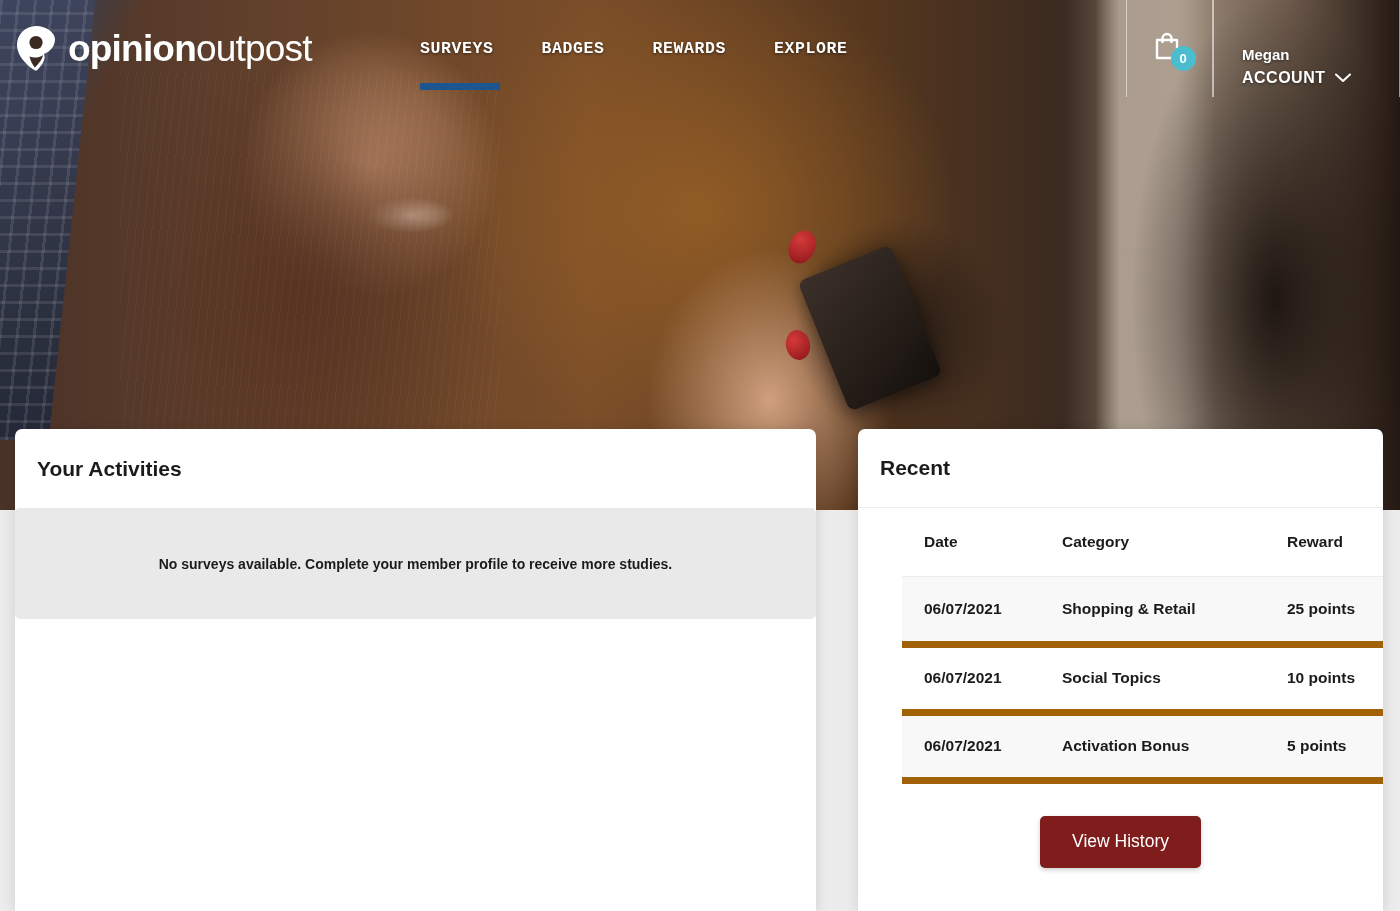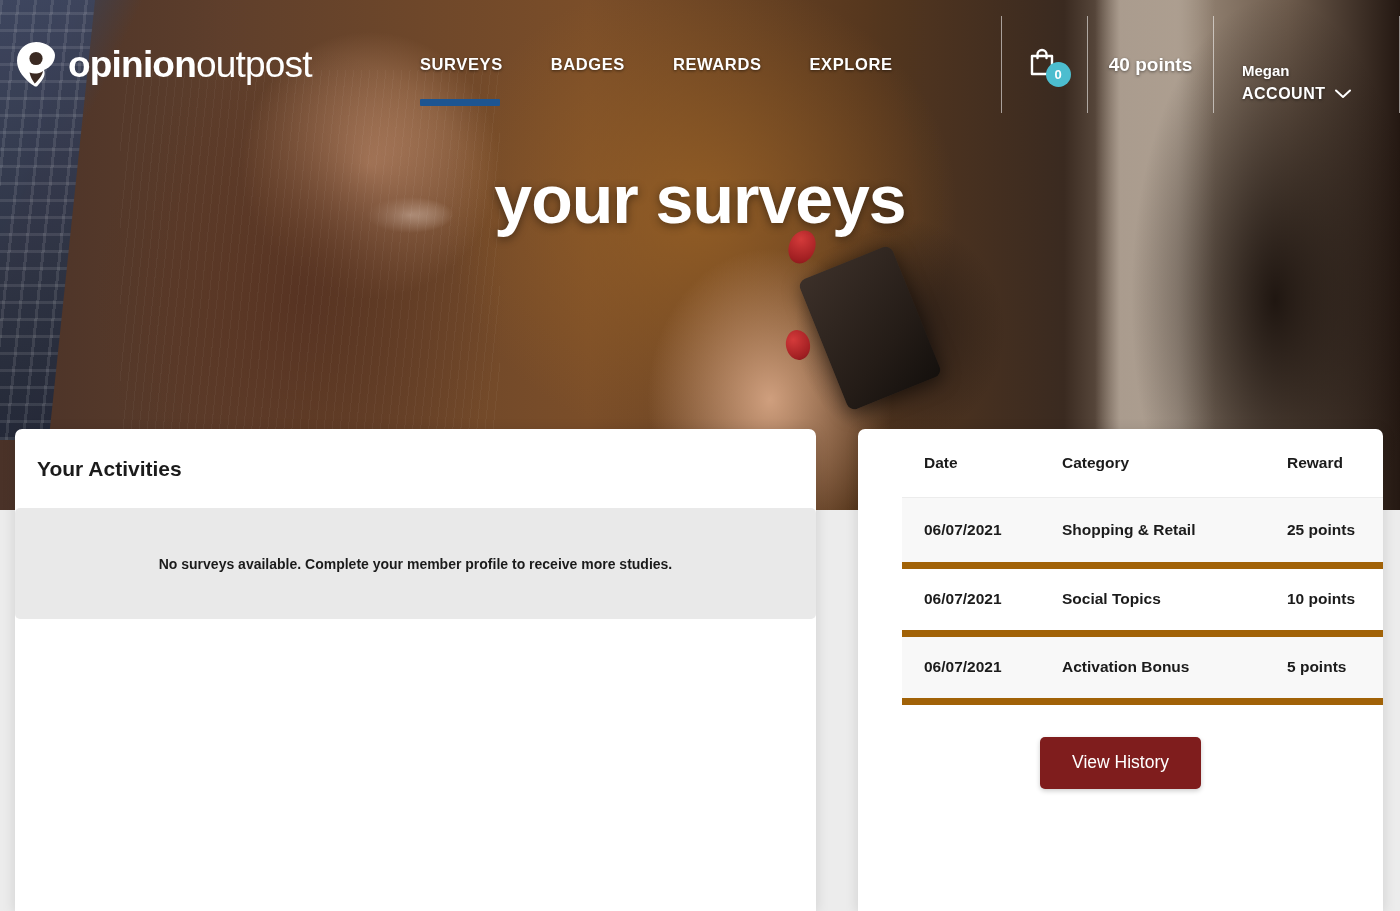--- a/index.html
+++ b/index.html
@@ -64,33 +64,33 @@
   .hero-photo .nail2 { left:786px; top:330px; width:24px; height:30px; transform:rotate(-12deg); }
   .hero-photo .phone {
     position:absolute; left:820px; top:258px; width:100px; height:140px;
     background:linear-gradient(150deg,#3c3029 0%, #241c17 65%, #14100d 100%);
     border-radius:8px; transform:rotate(-22deg);
     box-shadow:0 4px 18px rgba(0,0,0,.5);
   }
 
   
   .header {
-    position:absolute; left:0; top:16px; width:1400px; height:97px;
+    position:absolute; left:0; top:0; width:1400px; height:97px;
     display:flex; align-items:center; z-index:20;
   }
   .logo-wrap { display:flex; align-items:center; padding-left:16px; width:420px; }
   .logo-pin { width:40px; height:48px; flex:0 0 auto; }
   .logo-text {
     margin-left:12px; font-size:37px; line-height:1; color:#fff;
     letter-spacing:-0.8px; white-space:nowrap;
   }
   .logo-text .b { font-weight:bold; }
   .logo-text .l { font-weight:300; }
 
-  .nav { display:flex; align-items:center; height:97px; flex:1; }
+  .nav { display:flex; align-items:center; height:97px; flex:1;font-family:Liberation Mono, monospace; }
   .nav-item {
     position:relative; height:97px; display:flex; align-items:center;
     padding:0 0 0 0; margin-right:48px; cursor:pointer;
   }
   .nav-item span {
     font-size:16.5px; font-weight:bold; color:#fff; letter-spacing:.6px;
     text-shadow:0 1px 3px rgba(0,0,0,.55);
   }
   .nav-item.active::after {
     content:""; position:absolute; left:0; bottom:7px; width:80px; height:7px;
@@ -234,53 +234,52 @@
         <svg viewBox="0 0 34 34" width="34" height="34">
           <path d="M7 11h20v18H7z" fill="none" stroke="#ffffff" stroke-width="2.4" stroke-linejoin="round"></path>
           <path d="M12.5 13V9.5a4.5 4.5 0 0 1 9 0V13" fill="none" stroke="#ffffff" stroke-width="2.4" stroke-linecap="round"></path>
         </svg>
         <div class="cart-badge">0</div>
       </div>
     </div>
 
     <div class="hdr-divider"></div>
 
-    <div class="hdr-cell cell-points">
-      <span class="points-text">40 points</span>
-    </div>
 
     <div class="hdr-divider"></div>
 
     <div class="hdr-cell cell-account">
       <div class="acct-stack">
         <div class="acct-name">Megan</div>
         <div class="acct-row">
           <span class="acct-label">ACCOUNT</span>
           <svg width="16" height="10" viewBox="0 0 16 10">
             <path d="M1 1.5 8 8 15 1.5" fill="none" stroke="#ffffff" stroke-width="2" stroke-linecap="round" stroke-linejoin="round"></path>
           </svg>
         </div>
       </div>
     </div>
 
     <div class="hdr-divider"></div>
   </div>
 
-  <div class="hero-title">your surveys</div>
 
   <div class="card card-activities">
     <div class="card-head">
       <span class="card-head-title">Your Activities</span>
     </div>
     <div class="empty-msg">
       <span>No surveys available. Complete your member profile to receive more studies.</span>
     </div>
   </div>
 
   <div class="card card-recent">
+    <div class="card-head">
+      <span class="card-head-title">Recent</span>
+    </div>
 
     <table class="recent-tbl">
       <thead>
         <tr>
           <th>Date</th>
           <th>Category</th>
           <th>Reward</th>
         </tr>
       </thead>
       <tbody>

